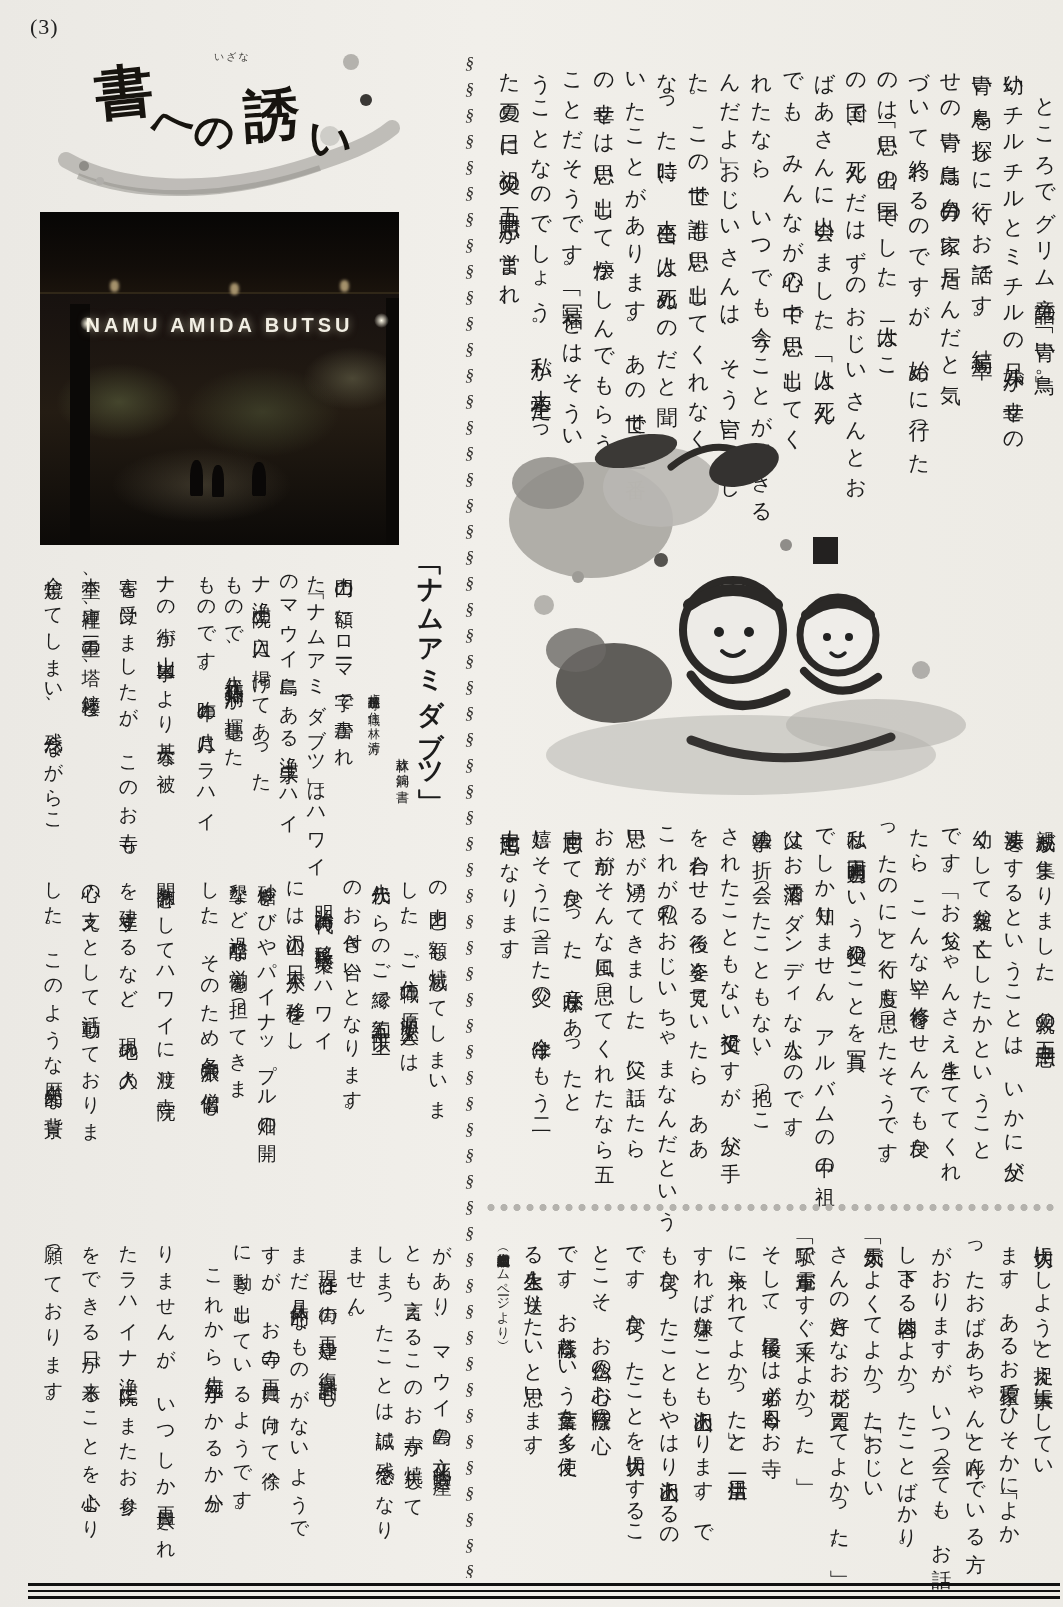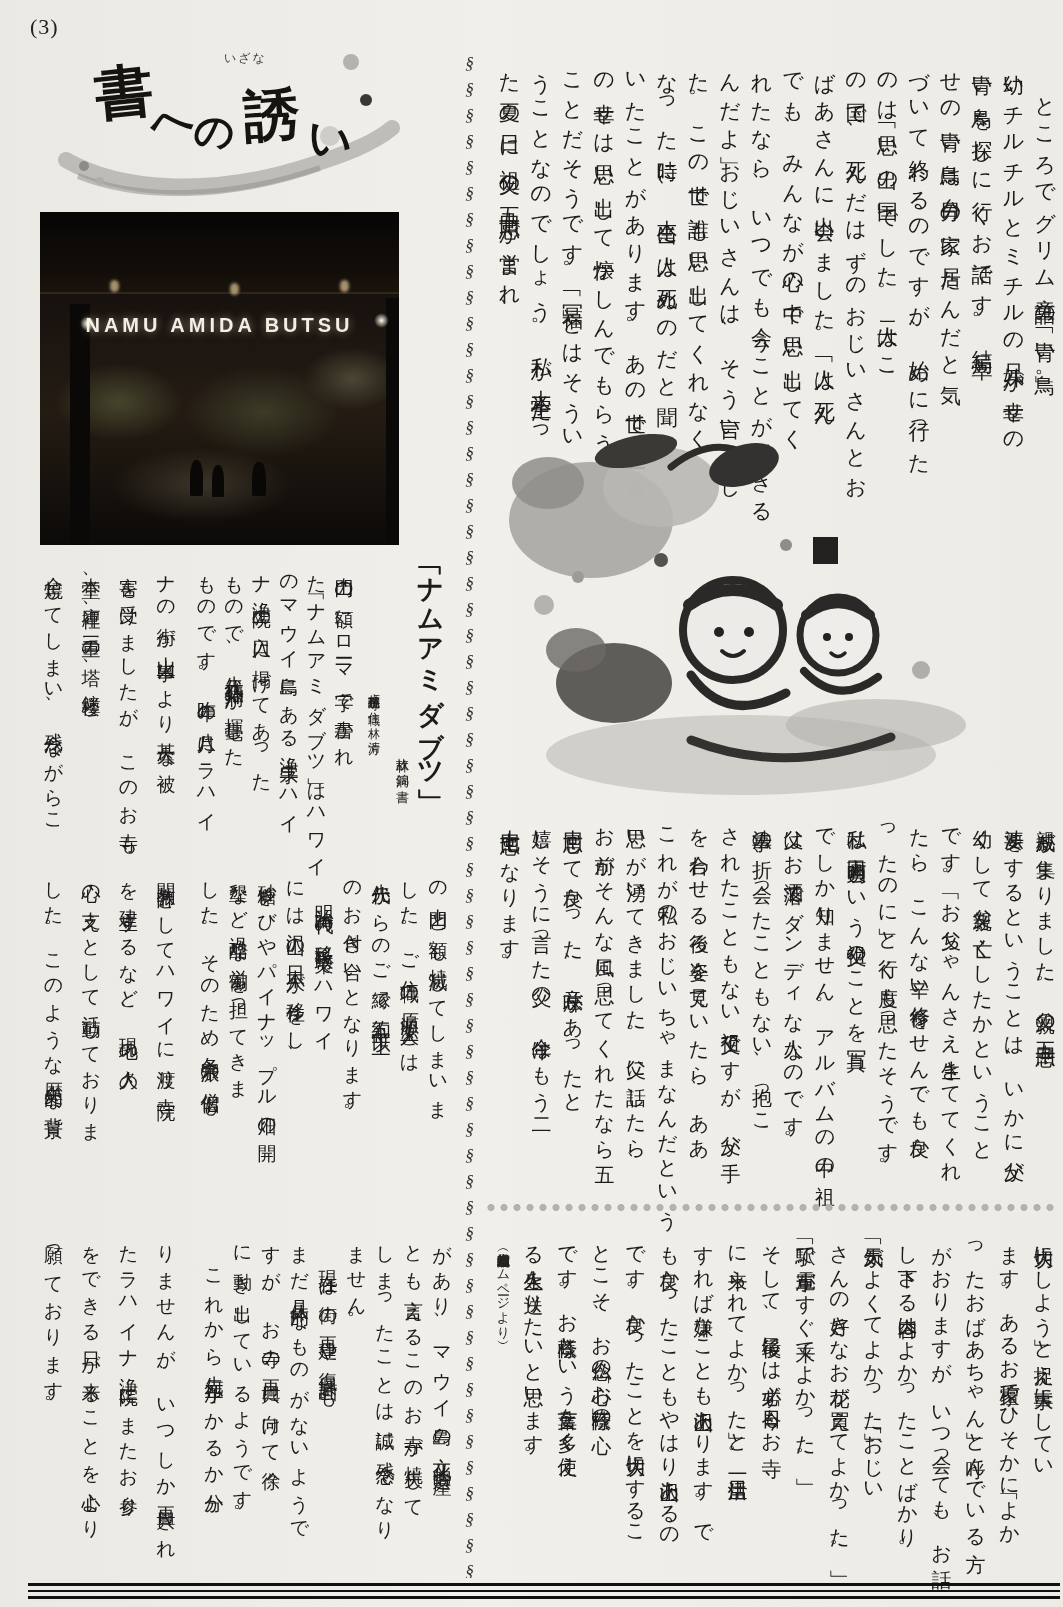--- a/index.html
+++ b/index.html
@@ -17,21 +17,21 @@
   #page-number{left:30px;top:14px;font-size:22px;letter-spacing:1px;color:#222;}
 
   
   #masthead{left:58px;top:48px;width:345px;height:165px;}
   .mh-char{position:absolute;font-weight:bold;color:#17140f;font-family:"Liberation Serif","DejaVu Serif",serif;}
   #mh-c0{left:37px;top:6px;font-size:58px;transform:rotate(-6deg);}
   #mh-c1{left:92px;top:44px;font-size:42px;transform:rotate(-10deg);}
   #mh-c2{left:136px;top:56px;font-size:40px;transform:rotate(4deg);}
   #mh-c3{left:186px;top:30px;font-size:56px;transform:rotate(-4deg);}
   #mh-c4{left:250px;top:62px;font-size:44px;transform:rotate(6deg);}
-  #mh-furi{left:166px;top:2px;font-size:12px;letter-spacing:2px;color:#3a3835;}
+  #mh-furi{left:156px;top:2px;font-size:10px;letter-spacing:2px;color:#3a3835;}
 
   
   #photo{left:40px;top:212px;width:359px;height:333px;overflow:hidden;
     background:
       radial-gradient(90px 55px at 22% 57%, rgba(96,104,66,.55), transparent 70%),
       radial-gradient(110px 65px at 62% 60%, rgba(82,90,58,.5), transparent 70%),
       radial-gradient(70px 45px at 87% 50%, rgba(140,140,105,.4), transparent 70%),
       radial-gradient(120px 50px at 45% 82%, rgba(150,140,110,.28), transparent 75%),
       linear-gradient(180deg,#0f0c0a 0%,#191310 30%,#241c13 60%,#0c0a08 100%);}
   .photo-beam{position:absolute;top:0;left:0;right:0;height:80px;

